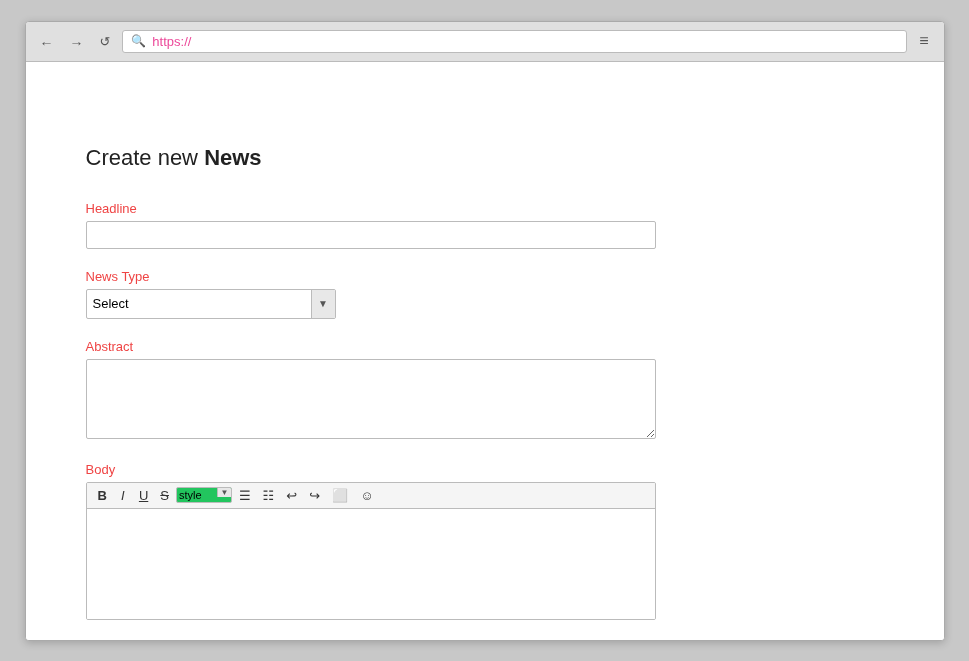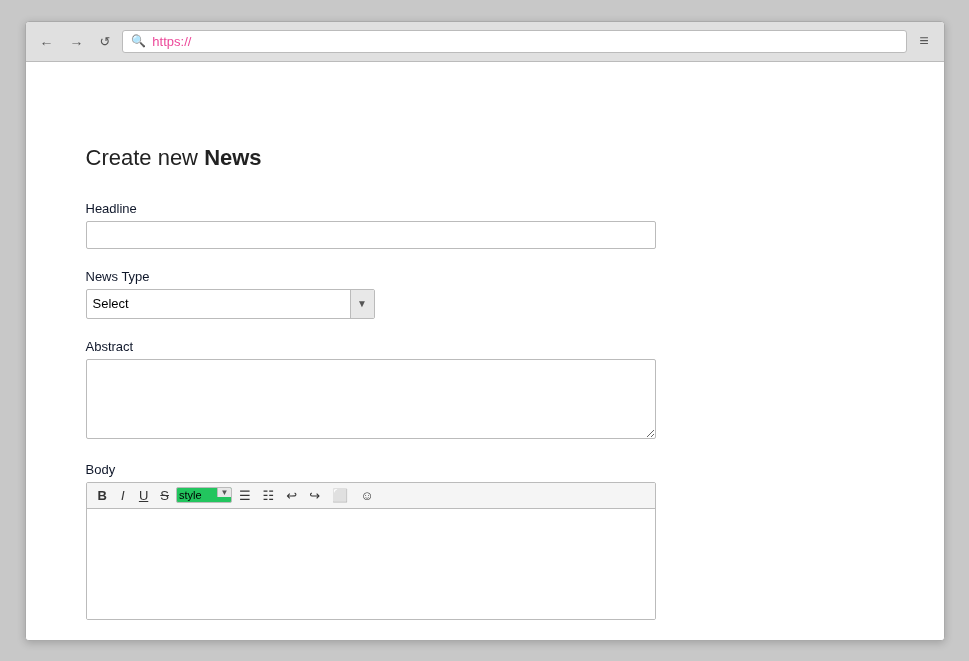--- a/index.html
+++ b/index.html
@@ -112,38 +112,38 @@
     }
 
     .form-group {
       margin-bottom: 20px;
     }
 
     .form-label {
       display: block;
       margin-bottom: 5px;
       font-size: 13px;
-      color: #0f172a;
+      color: #ef4444;
     }
 
     .form-input {
       width: 570px;
       height: 28px;
       border: 1px solid #bbb;
       border-radius: 2px;
       padding: 4px 6px;
       font-size: 13px;
       outline: none;
       background: #fff;
     }
 
     .form-select-wrapper {
       display: flex;
       align-items: center;
-      width: 289px;
+      width: 250px;
       border: 1px solid #bbb;
       border-radius: 2px;
       background: #fff;
       overflow: hidden;
     }
 
     .form-select {
       flex: 1;
       height: 28px;
       border: none;

